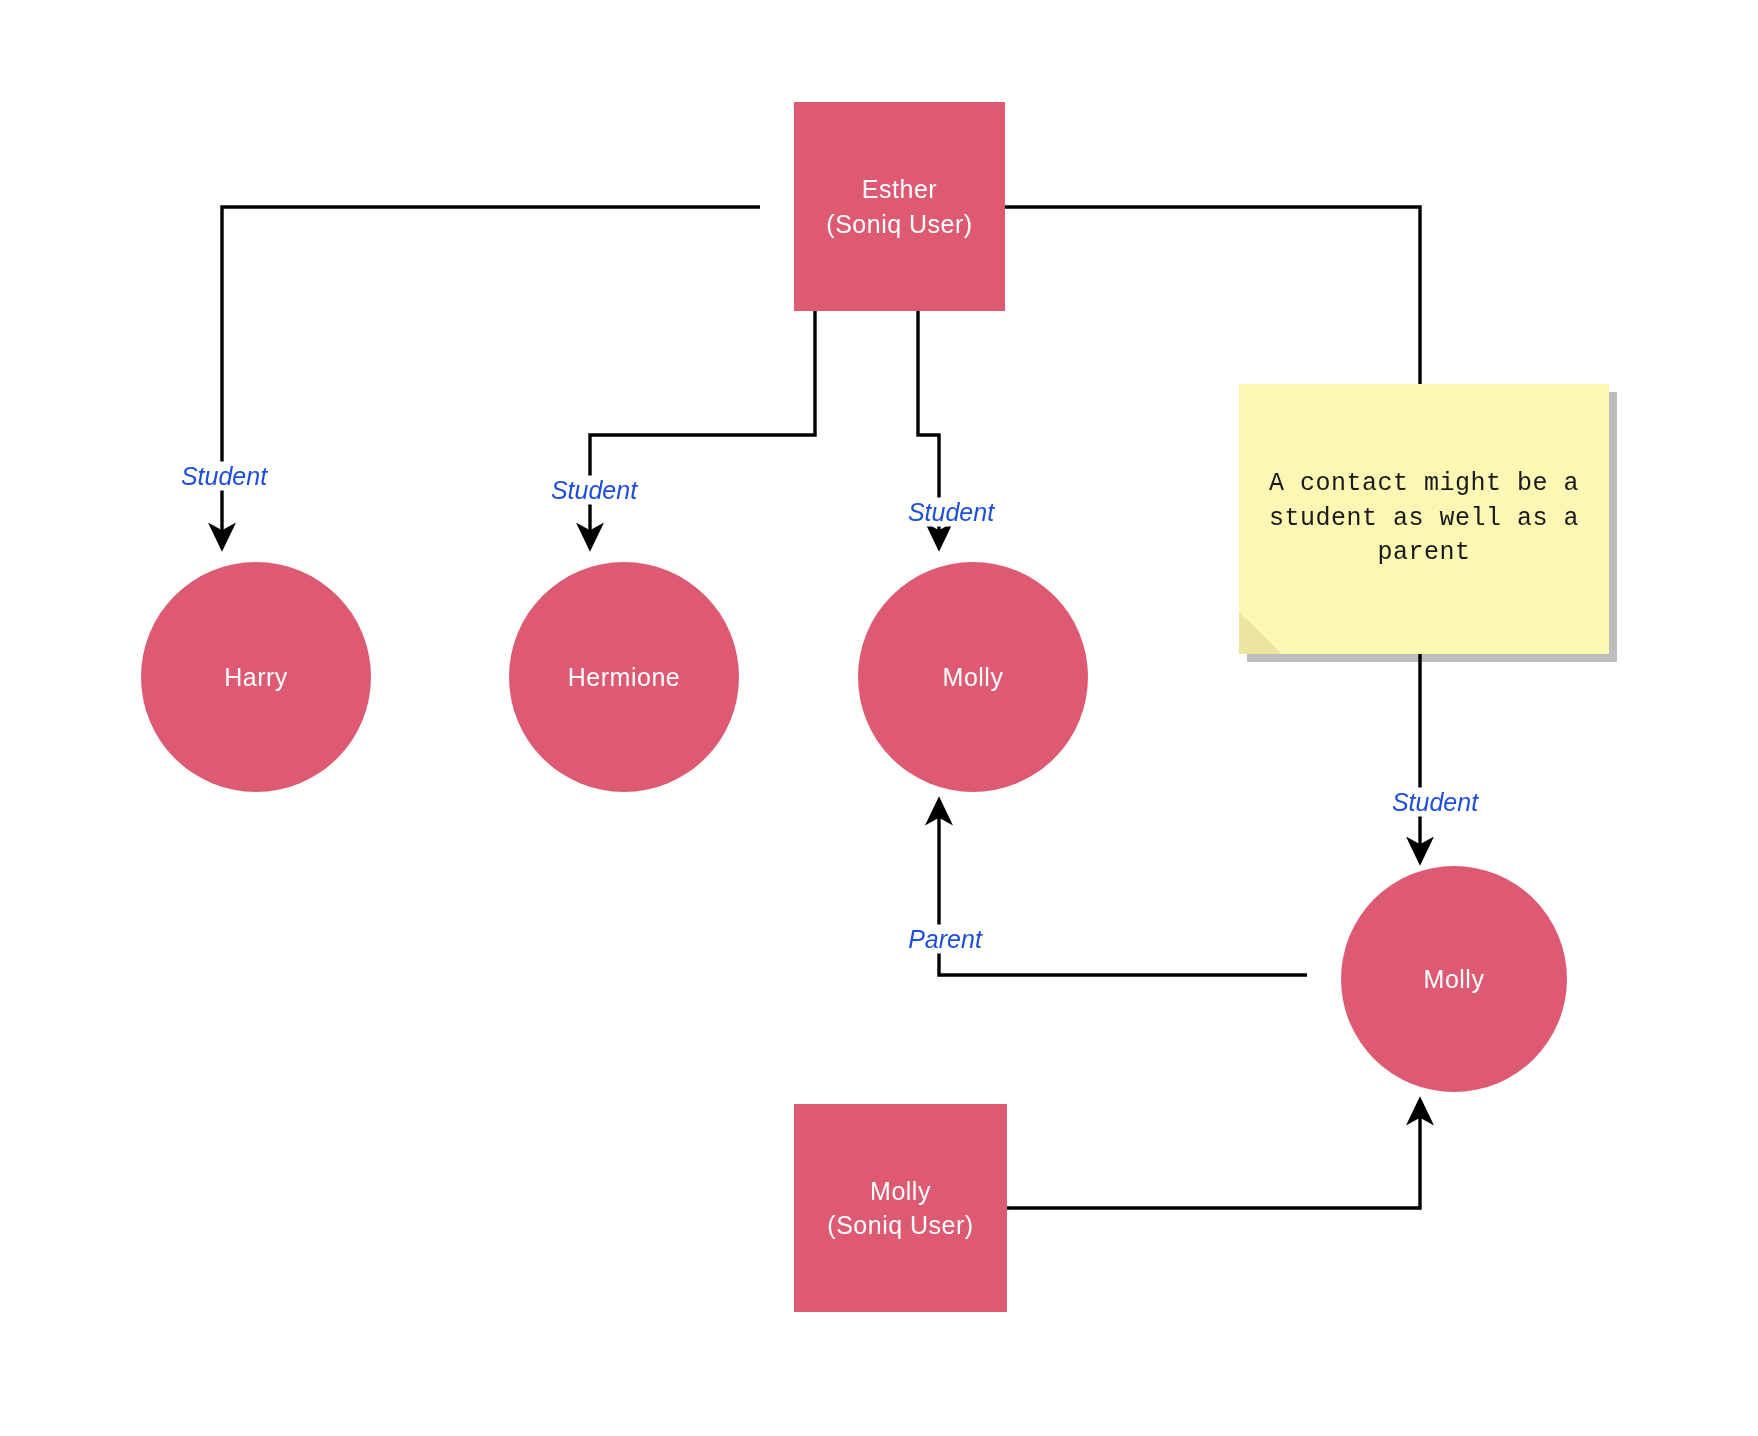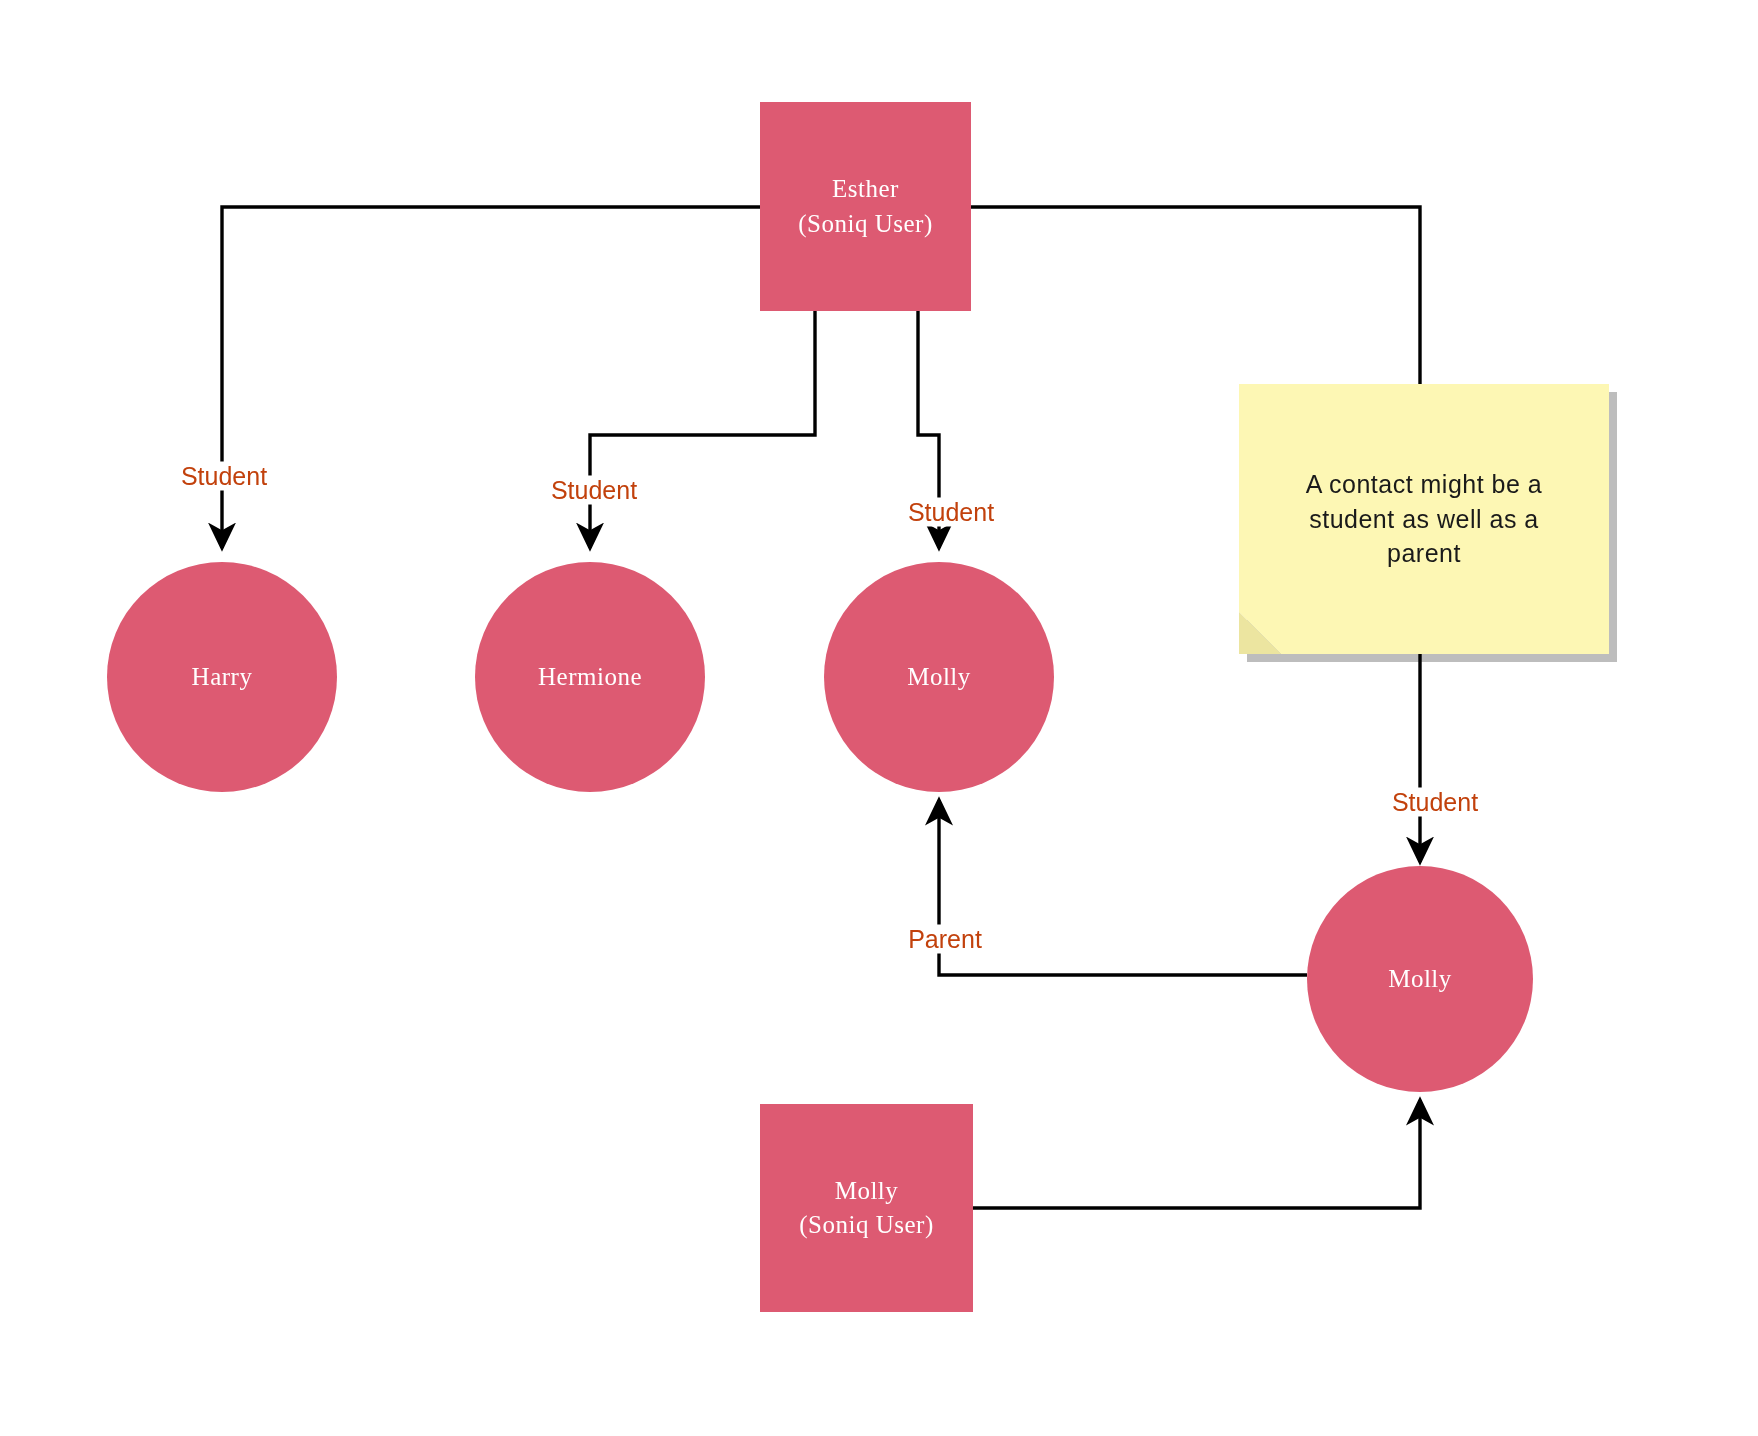--- a/index.html
+++ b/index.html
@@ -24,26 +24,27 @@
     width: 1758px;
     height: 1436px;
   }
   .node {
     position: absolute;
     display: flex;
     align-items: center;
     justify-content: center;
     text-align: center;
     color: #ffffff;
-    font-family: Liberation Serif, serif;
+    font-family: Liberation Sans, sans-serif;
     font-size: 25px;
     line-height: 1.38;
     letter-spacing: 0.5px;
     white-space: pre-line;
     z-index: 3;
+    margin-left: 34px;
   }
   .node.box {
     background: #dd5a72;
   }
   .node.circle {
     background: #dd5a72;
     border-radius: 50%;
   }
   .note {
     position: absolute;
@@ -62,21 +63,21 @@
     left: 0;
     top: 0;
     width: 100%;
     height: 100%;
     background: #fdf7b4;
     display: flex;
     align-items: center;
     justify-content: center;
     text-align: center;
     color: #1a1a1a;
-    font-family: Liberation Sans, sans-serif;
+    font-family: Liberation Mono, monospace;
     font-size: 25px;
     line-height: 1.38;
     letter-spacing: 0.5px;
     white-space: pre-line;
     box-sizing: border-box;
     padding: 0 16px;
     clip-path: polygon(0 0, 100% 0, 100% 100%, 42px 100%, 0 calc(100% - 42px));
   }
   .note-fold {
     position: absolute;
@@ -84,26 +85,27 @@
     bottom: 0;
     width: 42px;
     height: 42px;
     background: #ece5a0;
     clip-path: polygon(0 0, 100% 100%, 0 100%);
   }
   .edge-label {
     position: absolute;
     font-family: "Liberation Sans", sans-serif;
     font-size: 25px;
-    color: #c2410c;
+    color: #1d4ed8;
     background: #ffffff;
     padding: 0 3px;
     white-space: nowrap;
     z-index: 5;
     transform: translate(-50%, -50%);
+    font-style: italic;
   }
 </style>
 </head>
 <body>
 
 <div id="canvas">
 
   <svg id="edges" viewBox="0 0 1758 1436" xmlns="http://www.w3.org/2000/svg">
     <defs>
       <marker id="arrow" viewBox="0 0 12 12" refX="10" refY="6" markerWidth="9" markerHeight="9" orient="auto-start-reverse">

